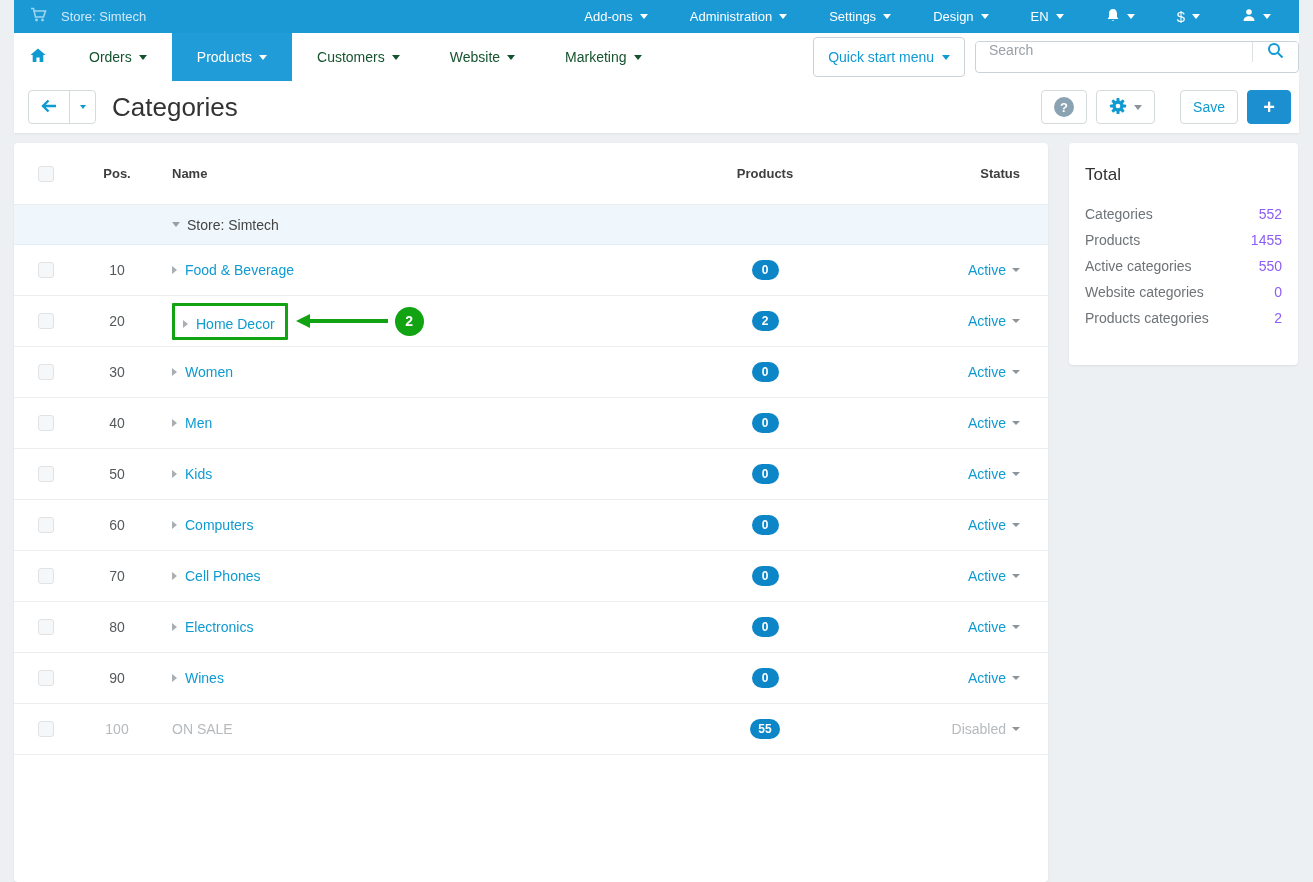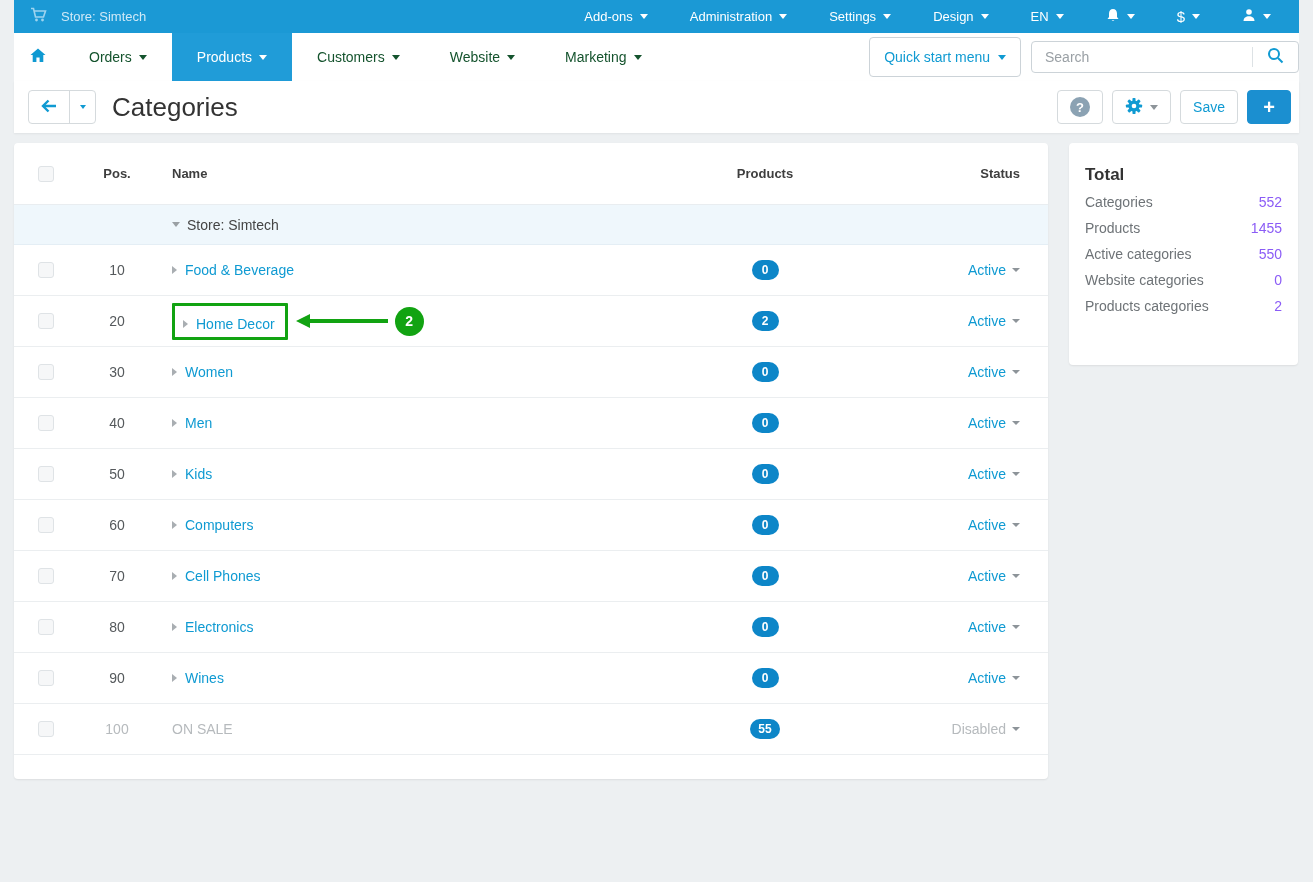--- a/index.html
+++ b/index.html
@@ -29,22 +29,22 @@
     color:#14532d; font-size:14px; cursor:pointer;
   }
   .nav-item.active { background:#209cd8; color:#fff; }
   .nav-right { margin-left:auto; display:flex; align-items:center; gap:10px; padding-right:0; }
   .qsm-btn {
     height:40px; display:flex; align-items:center; gap:8px; padding:0 14px;
     border:1px solid #ccd3d8; border-radius:4px; background:#fff;
     color:#0f9ad2; font-size:14px; cursor:pointer;
   }
   .search-group {
-    height:32px; width:268px; border:1px solid #ccd3d8; border-radius:4px;
-    background:#fff; display:flex; align-items:center; overflow:hidden;
+    height:32px; width:324px; border:1px solid #ccd3d8; border-radius:4px;
+    background:#fff; display:flex; align-items:flex-start; overflow:hidden;
   }
   .search-group input {
     border:none; outline:none; flex:1; padding:0 13px; font-size:14px;
     font-family:"Liberation Sans", sans-serif; color:#333;
   }
   .search-group input::placeholder { color:#9aa0a5; }
   .search-btn { width:46px; border-left:1px solid #dde2e5; display:flex; align-items:center; justify-content:center; cursor:pointer; background:#fff; }
   
   .titlebar {
     height:52px; background:#fff; display:flex; align-items:center; padding:0 8px;
@@ -62,26 +62,26 @@
   .act-btn {
     height:34px; min-width:44px; border:1px solid #d5dadd; border-radius:4px; background:#fff;
     display:flex; align-items:center; justify-content:center; gap:7px; padding:0 12px;
     cursor:pointer; font-size:14px;
   }
   .help-circle {
     width:20px; height:20px; border-radius:50%; background:#8ba2b3; color:#fff;
     font-size:13px; font-weight:bold; display:flex; align-items:center; justify-content:center;
   }
   .act-btn .grey-caret { color:#8d9499; }
-  .save-btn { color:#0f9ad2; min-width:56px; }
+  .save-btn { color:#0f9ad2; min-width:56px;margin-left:16px; }
   .plus-btn { background:#1b8fd0; border-color:#1b8fd0; color:#fff; font-size:20px; font-weight:bold; width:44px; }
   
   .content { display:flex; gap:21px; padding-top:10px; align-items:flex-start; }
   .panel { background:#fff; border-radius:4px; box-shadow:0 1px 2px rgba(0,0,0,.08); }
-  .main-panel { width:1034px; height:636px; overflow:hidden; }
+  .main-panel { width:1034px; height:739px; overflow:hidden; }
   .grid-row {
     display:grid; grid-template-columns:24px 110px 1fr 140px 185px;
     align-items:center; padding:0 28px 0 24px;
   }
   .thead { height:62px; font-weight:bold; color:#3e3e3e; font-size:13px; border-bottom:1px solid #e9edf0; }
   .col-pos { text-align:center; }
   .col-products { text-align:center; }
   .col-status { text-align:right; }
   .cb {
     width:16px; height:16px; border:1px solid #dfe3e6; border-radius:3px;
@@ -111,21 +111,21 @@
   .highlight-row .annot { display:inline-flex; }
   .annot-head { width:0; height:0; border-top:7px solid transparent; border-bottom:7px solid transparent; border-right:14px solid #12a312; }
   .annot-line { width:78px; height:4px; background:#12a312; }
   .annot-circle {
     width:29px; height:29px; border-radius:50%; background:#12a312; color:#fff;
     font-size:14px; font-weight:bold; display:flex; align-items:center; justify-content:center;
     margin-left:7px;
   }
   
   .side-panel { width:229px; height:222px; padding:22px 16px 20px; }
-  .side-title { font-size:17px; font-weight:bold; color:#333; margin-bottom:4px; }
+  .side-title { font-size:17px; font-weight:normal; color:#333; margin-bottom:16px; }
   .stat-row { display:flex; justify-content:space-between; align-items:center; height:26px; font-size:14px; }
   .stat-label { color:#6e7377; }
   .stat-value { color:#8b5cf6; }
 </style>
 </head>
 <body>
 
 <div class="topbar">
   <div class="tb-store">
     <span>

